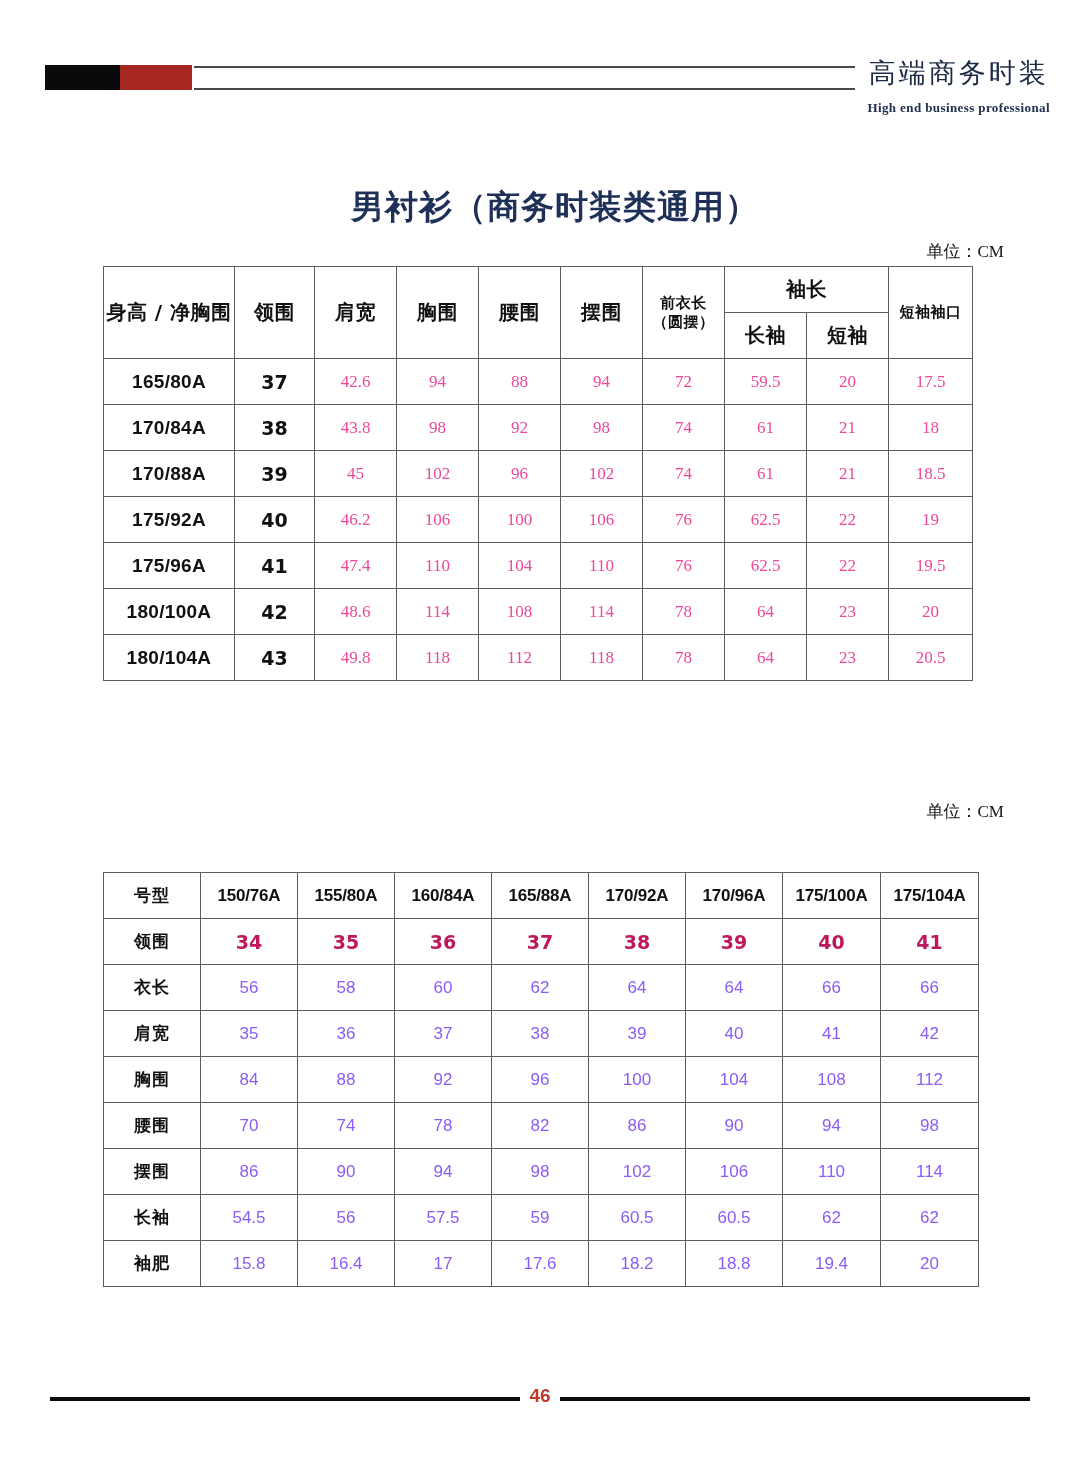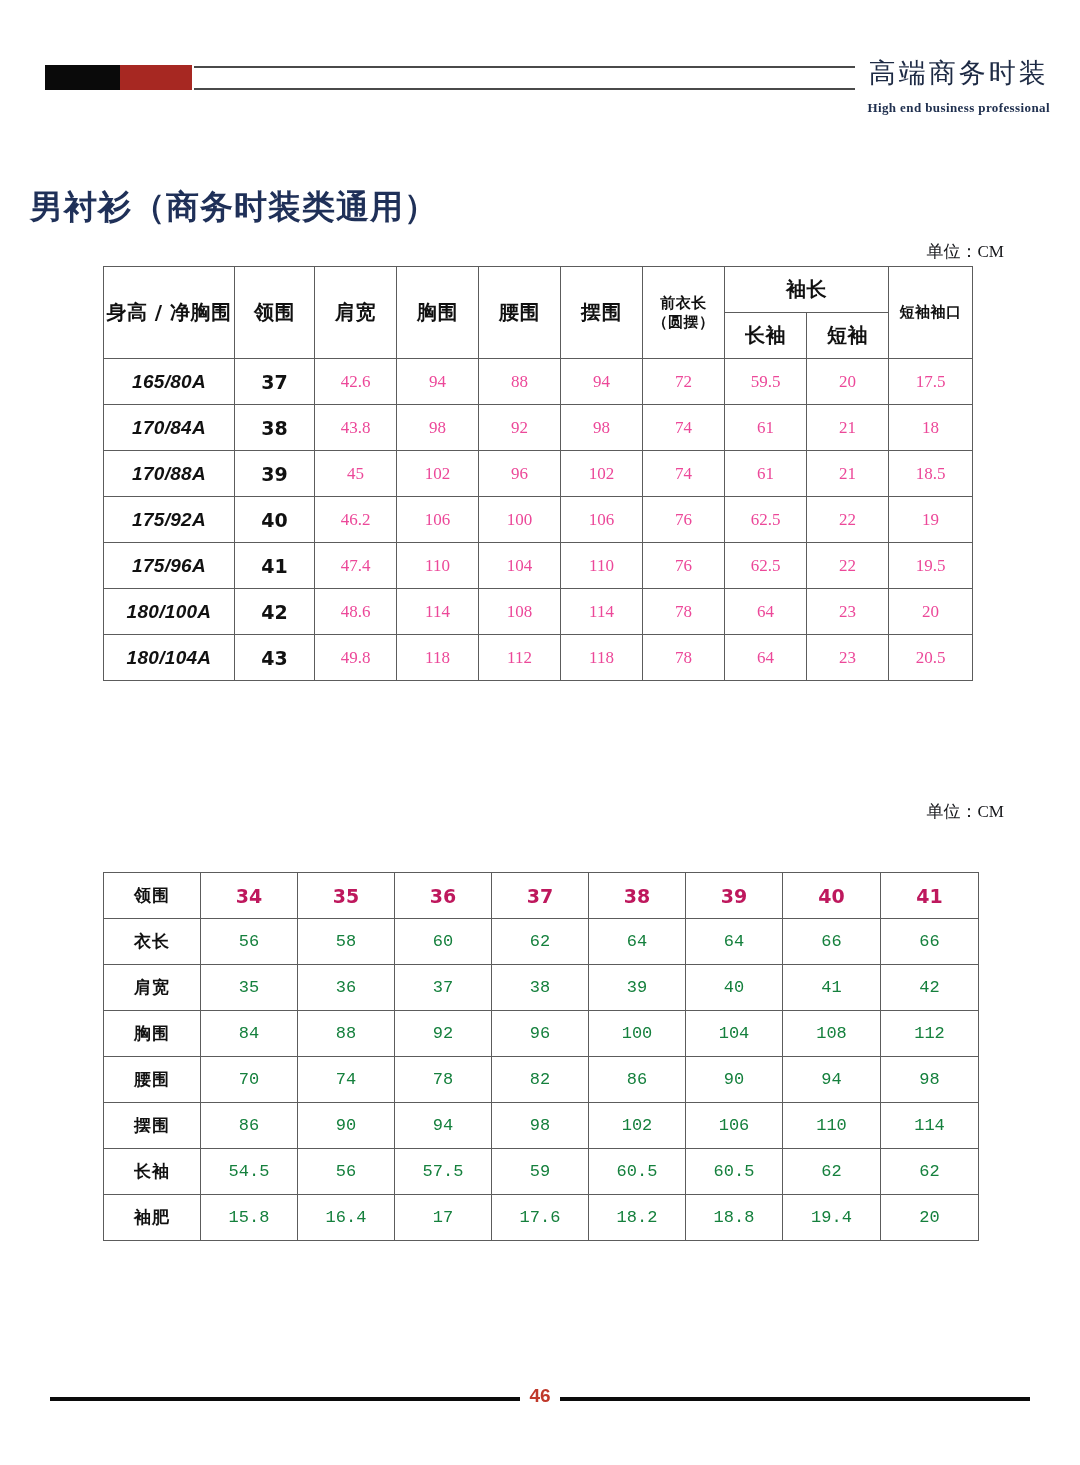--- a/index.html
+++ b/index.html
@@ -46,21 +46,21 @@
   }
 
   
   .section { position: absolute; left: 0; width: 1080px; }
   .sec-title {
     font-family: "DejaVu Serif", serif;
     font-weight: bold;
     font-size: 33px;
     color: #1f3058;
     letter-spacing: 1px;
-    text-align: left;
+    text-align: center;
     margin: 0;
     padding-left: 30px;
   }
   .sec-unit {
     font-family: "Liberation Serif", serif;
     font-size: 17px;
     color: #15161a;
     text-align: right;
     padding-right: 76px;
     margin-top: 10px;
@@ -89,21 +89,20 @@
     letter-spacing: 0.5px;
   }
   .t1 .hcell.small { font-size: 15px; }
   .t1 .hcell .two-line { line-height: 1.25; }
   .t1 .rowhead {
     font-family: "Liberation Sans", sans-serif;
     font-weight: bold;
     font-size: 19px;
     color: #111;
     letter-spacing: 0.3px;
-    font-style: italic;
   }
   .t1 .collar {
     font-family: "DejaVu Sans", sans-serif;
     font-weight: bold;
     font-size: 19px;
     color: #111;
   }
   .t1 .num {
     font-family: "Liberation Serif", serif;
     font-size: 17px;
@@ -126,23 +125,23 @@
     color: #111;
     letter-spacing: -0.2px;
   }
   .t2 .collarnum {
     font-family: "DejaVu Sans", sans-serif;
     font-weight: bold;
     font-size: 19px;
     color: #be185d;
   }
   .t2 .num {
-    font-family: Liberation Mono, monospace;
+    font-family: Liberation Sans, sans-serif;
     font-size: 17px;
-    color: #15803d;
+    color: #8b5cf6;
   }
 
   
   .footer { position: absolute; left: 0; top: 1385px; width: 1080px; height: 30px; }
   .ft-line-l { position: absolute; left: 50px; top: 12px; width: 470px; height: 4px; background: #0b0b0b; }
   .ft-line-r { position: absolute; right: 50px; top: 12px; width: 470px; height: 4px; background: #0b0b0b; }
   .ft-page {
     position: absolute; left: 0; top: 0; width: 1080px;
     text-align: center;
     font-family: "Liberation Sans", sans-serif;
@@ -309,20 +308,31 @@
         <col style="width:97px">
         <col style="width:97px">
       <col style="width:97px">
         <col style="width:97px">
         <col style="width:97px">
         <col style="width:98px">
       <col style="width:98px">
     </colgroup>
     <tbody>
       <tr>
+        <td class="rowlabel">号型</td>
+        <td class="sizehead">150/76A</td>
+        <td class="sizehead">155/80A</td>
+        <td class="sizehead">160/84A</td>
+        <td class="sizehead">165/88A</td>
+        <td class="sizehead">170/92A</td>
+        <td class="sizehead">170/96A</td>
+        <td class="sizehead">175/100A</td>
+        <td class="sizehead">175/104A</td>
+      </tr>
+      <tr>
         <td class="rowlabel">领围</td>
         <td class="collarnum">34</td>
         <td class="collarnum">35</td>
         <td class="collarnum">36</td>
         <td class="collarnum">37</td>
         <td class="collarnum">38</td>
         <td class="collarnum">39</td>
         <td class="collarnum">40</td>
         <td class="collarnum">41</td>
       </tr>

